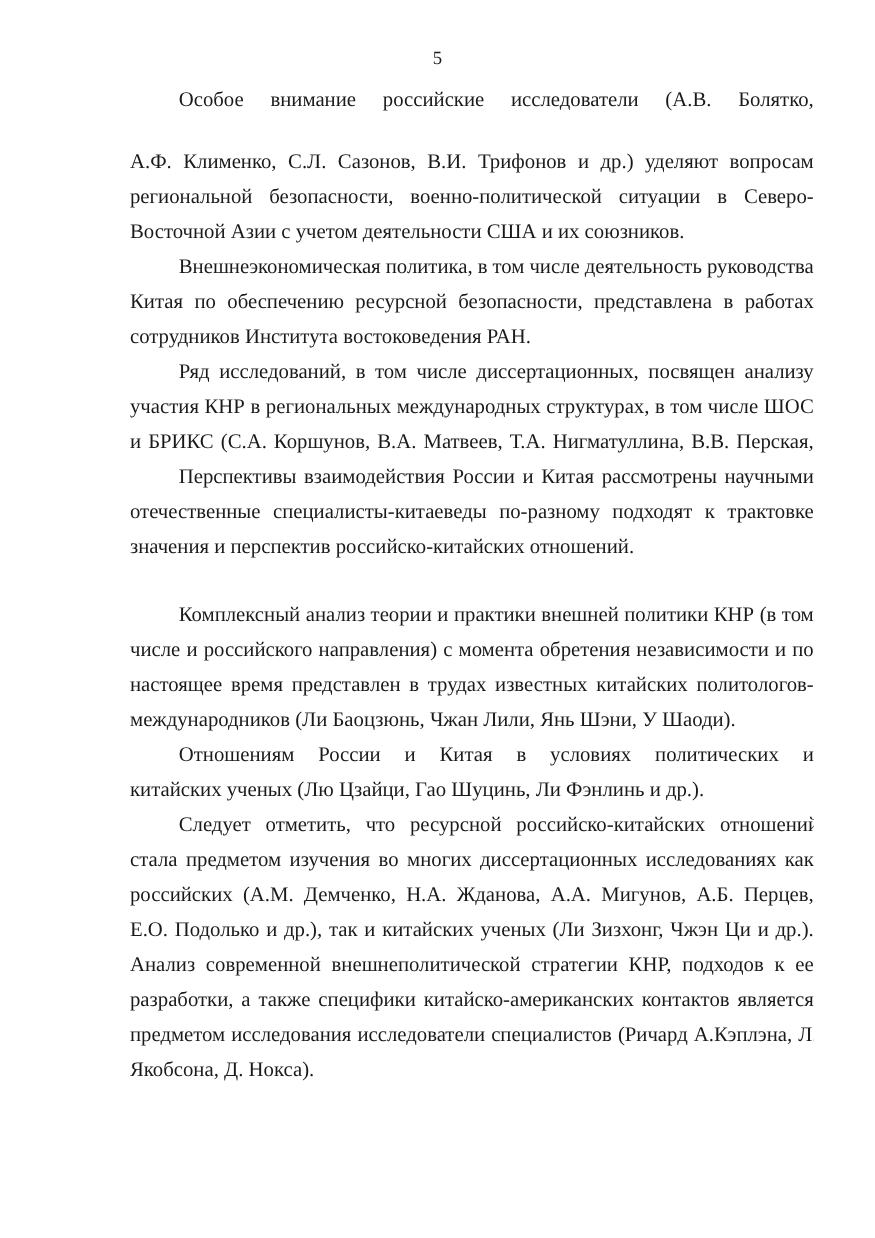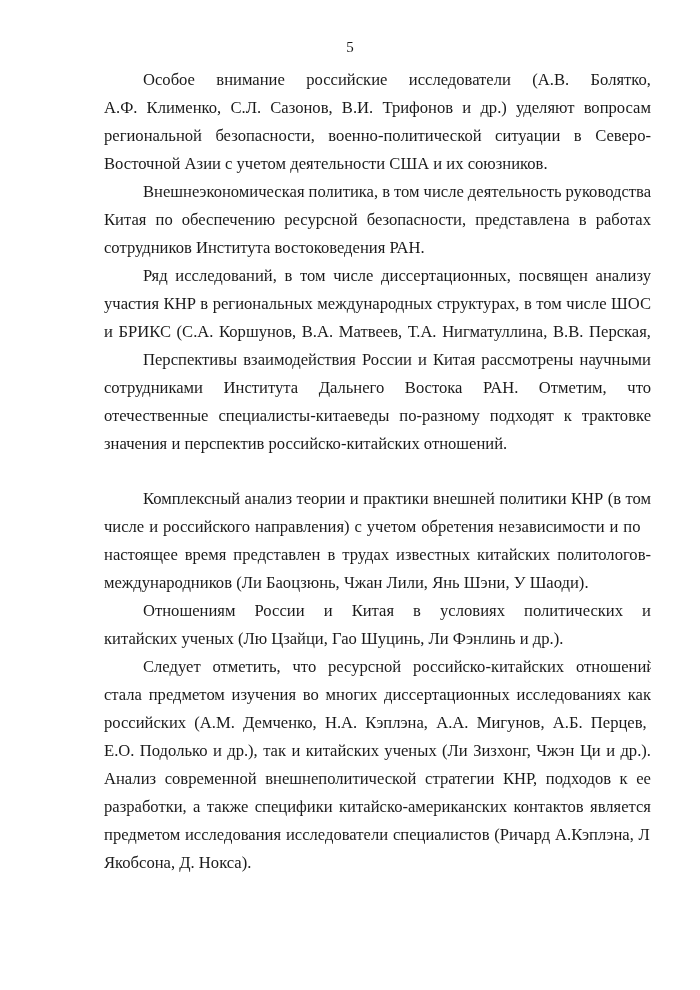--- a/index.html
+++ b/index.html
@@ -53,53 +53,52 @@
     }
   </style>
 </head>
 <body>
 
 <div class="page-number">5</div>
 
 <div class="body-text" id="body-text">
     <div class="para">
       <span class="line first" style="text-align: left; text-align-last: left; word-spacing: 17.2469px;">Особое внимание российские исследователи (А.В. Болятко,</span>
-      <span class="line" style="text-align: left; text-align-last: left; word-spacing: 5.05903px;">А.Ф. Клименко, С.Л. Сазонов, В.И. Трифонов и др.) уделяют вопросам</span>
+      <span class="line" style="text-align: left; text-align-last: left; word-spacing: 5.05903px; margin-top: 21px;">А.Ф. Клименко, С.Л. Сазонов, В.И. Трифонов и др.) уделяют вопросам</span>
       <span class="line" style="text-align: left; text-align-last: left; word-spacing: 9.30937px;">региональной безопасности, военно-политической ситуации в Северо-</span>
       <span class="line last">Восточной Азии с учетом деятельности США и их союзников.</span>
     </div>
     <div class="para">
       <span class="line first" style="text-align: left; text-align-last: left; word-spacing: -0.119792px;">Внешнеэкономическая политика, в том числе деятельность руководства</span>
       <span class="line" style="text-align: left; text-align-last: left; word-spacing: 4.97098px;">Китая по обеспечению ресурсной безопасности, представлена в работах</span>
       <span class="line last">сотрудников Института востоковедения РАН.</span>
     </div>
     <div class="para">
       <span class="line first" style="text-align: left; text-align-last: left; word-spacing: 3.50893px;">Ряд исследований, в том числе диссертационных, посвящен анализу</span>
       <span class="line" style="text-align: left; text-align-last: left; word-spacing: 0.326389px;">участия КНР в региональных международных структурах, в том числе ШОС</span>
       <span class="line" style="text-align: left; text-align-last: left; word-spacing: 1.47396px;">и БРИКС (С.А. Коршунов, В.А. Матвеев, Т.А. Нигматуллина, В.В. Перская,</span>
     </div>
     <div class="para">
       <span class="line first" style="text-align: left; text-align-last: left; word-spacing: 1.90104px;">Перспективы взаимодействия России и Китая рассмотрены научными</span>
-      <span class="line" style="text-align: left; text-align-last: left; word-spacing: 16.4271px;">сотрудниками Института Дальнего Востока РАН. Отметим, что</span>
       <span class="line" style="text-align: left; text-align-last: left; word-spacing: 5.8375px;">отечественные специалисты-китаеведы по-разному подходят к трактовке</span>
       <span class="line last">значения и перспектив российско-китайских отношений.</span>
     </div>
     <div class="para">
       <span class="line first" style="text-align: left; text-align-last: left; word-spacing: 0.263889px; margin-top: 27px;">Комплексный анализ теории и практики внешней политики КНР (в том</span>
-      <span class="line" style="text-align: left; text-align-last: left; word-spacing: 0.755208px;">числе и российского направления) с учетом обретения независимости и по</span>
+      <span class="line" style="text-align: left; text-align-last: left; word-spacing: 0.755208px;">числе и российского направления) с момента обретения независимости и по</span>
       <span class="line" style="text-align: left; text-align-last: left; word-spacing: 2.82143px;">настоящее время представлен в трудах известных китайских политологов-</span>
       <span class="line last">международников (Ли Баоцзюнь, Чжан Лили, Янь Шэни, У Шаоди).</span>
     </div>
     <div class="para">
       <span class="line first" style="text-align: left; text-align-last: left; word-spacing: 14.9464px;">Отношениям России и Китая в условиях политических и</span>
       <span class="line last">китайских ученых (Лю Цзайци, Гао Шуцинь, Ли Фэнлинь и др.).</span>
     </div>
     <div class="para">
       <span class="line first" style="text-align: left; text-align-last: left; word-spacing: 7.64375px;">Следует отметить, что ресурсной российско-китайских отношений</span>
       <span class="line" style="text-align: left; text-align-last: left; word-spacing: 2.60045px;">стала предметом изучения во многих диссертационных исследованиях как</span>
-      <span class="line" style="text-align: left; text-align-last: left; word-spacing: 4.05078px;">российских (А.М. Демченко, Н.А. Кэплэна, А.А. Мигунов, А.Б. Перцев,</span>
+      <span class="line" style="text-align: left; text-align-last: left; word-spacing: 4.05078px;">российских (А.М. Демченко, Н.А. Жданова, А.А. Мигунов, А.Б. Перцев,</span>
       <span class="line" style="text-align: left; text-align-last: left; word-spacing: 1.2524px;">Е.О. Подолько и др.), так и китайских ученых (Ли Зизхонг, Чжэн Ци и др.).</span>
       <span class="line" style="text-align: left; text-align-last: left; word-spacing: 4.43973px;">Анализ современной внешнеполитической стратегии КНР, подходов к ее</span>
       <span class="line" style="text-align: right; text-align-last: left; word-spacing: 2.20573px;">разработки, а также специфики китайско-американских контактов является</span>
       <span class="line" style="text-align: left; text-align-last: left; word-spacing: 0.684896px;">предметом исследования исследователи специалистов (Ричард А.Кэплэна, Л.</span>
       <span class="line last">Якобсона, Д. Нокса).</span>
     </div>
   </div>
 
 </body></html>

